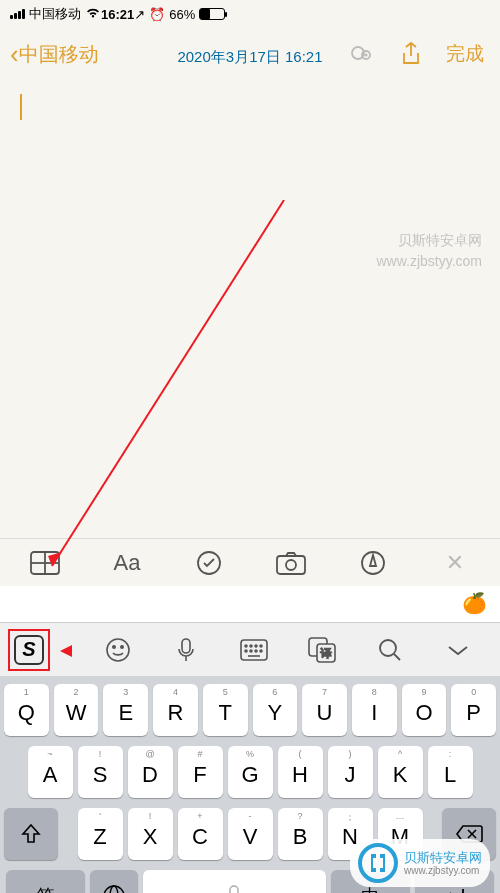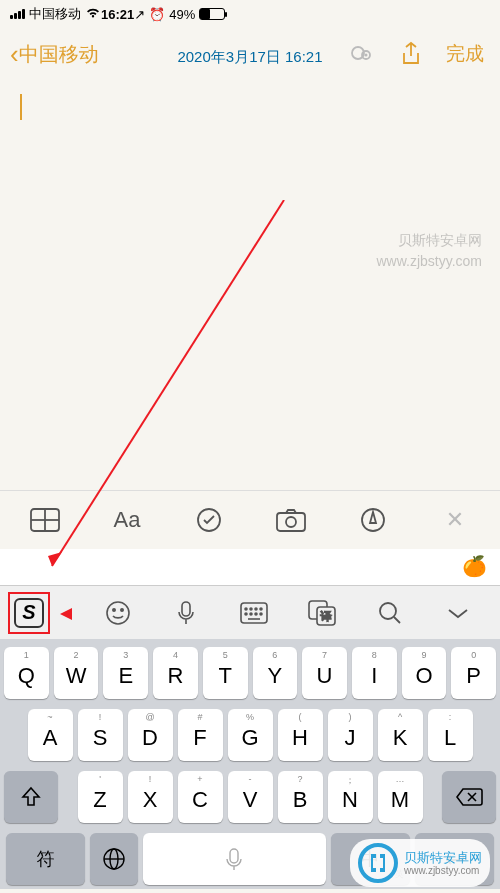--- a/index.html
+++ b/index.html
@@ -53,27 +53,28 @@
       padding: 14px 20px;
       position: relative;
     }
     .cursor-line { width: 2px; height: 26px; background: #e0a030; }
     .annotation-arrow {
       position: absolute;
       left: 50px; top: 200px;
       pointer-events: none;
     }
     .toolbar {
-      height: 59px;
+      height: 48px;
       background: #f7f5f0;
       border-top: 1px solid #ddd;
       display: flex;
       align-items: center;
       justify-content: space-around;
       padding: 0 4px;
+      margin-top: 48px;
     }
     .toolbar-icon { width: 40px; height: 40px; display:flex; align-items:center; justify-content:center; color:#555; }
     .toolbar-close { color:#bbb; font-size:22px; }
     .emoji-strip {
       height: 36px;
       background: #fff;
       display:flex;
       justify-content:flex-end;
       align-items:center;
       padding: 0 12px;
@@ -192,21 +193,21 @@
     <span>
       <svg width="16" height="12" viewBox="0 0 16 12">
           <path d="M8 10.5a1.2 1.2 0 100-2.4 1.2 1.2 0 000 2.4zM4.5 6.8a5 5 0 017 0l-1.2 1.2a3.3 3.3 0 00-4.6 0zM2 4.3a8.5 8.5 0 0112 0L12.8 5.5a6.8 6.8 0 00-9.6 0z" fill="#000"></path>
         </svg>
     </span>
   </div>
   <span style="font-weight:700">16:21</span>
   <div class="status-right">
     <span>↗</span>
     <span>⏰</span>
-    <span>49%</span>
+    <span>66%</span>
     <div class="battery">
         <div class="battery-fill"></div>
       </div>
   </div>
 </div>
 
 <div class="nav-bar">
   <div class="back-btn">
     <span class="chevron-left">‹</span>
     <span>中国移动</span>

